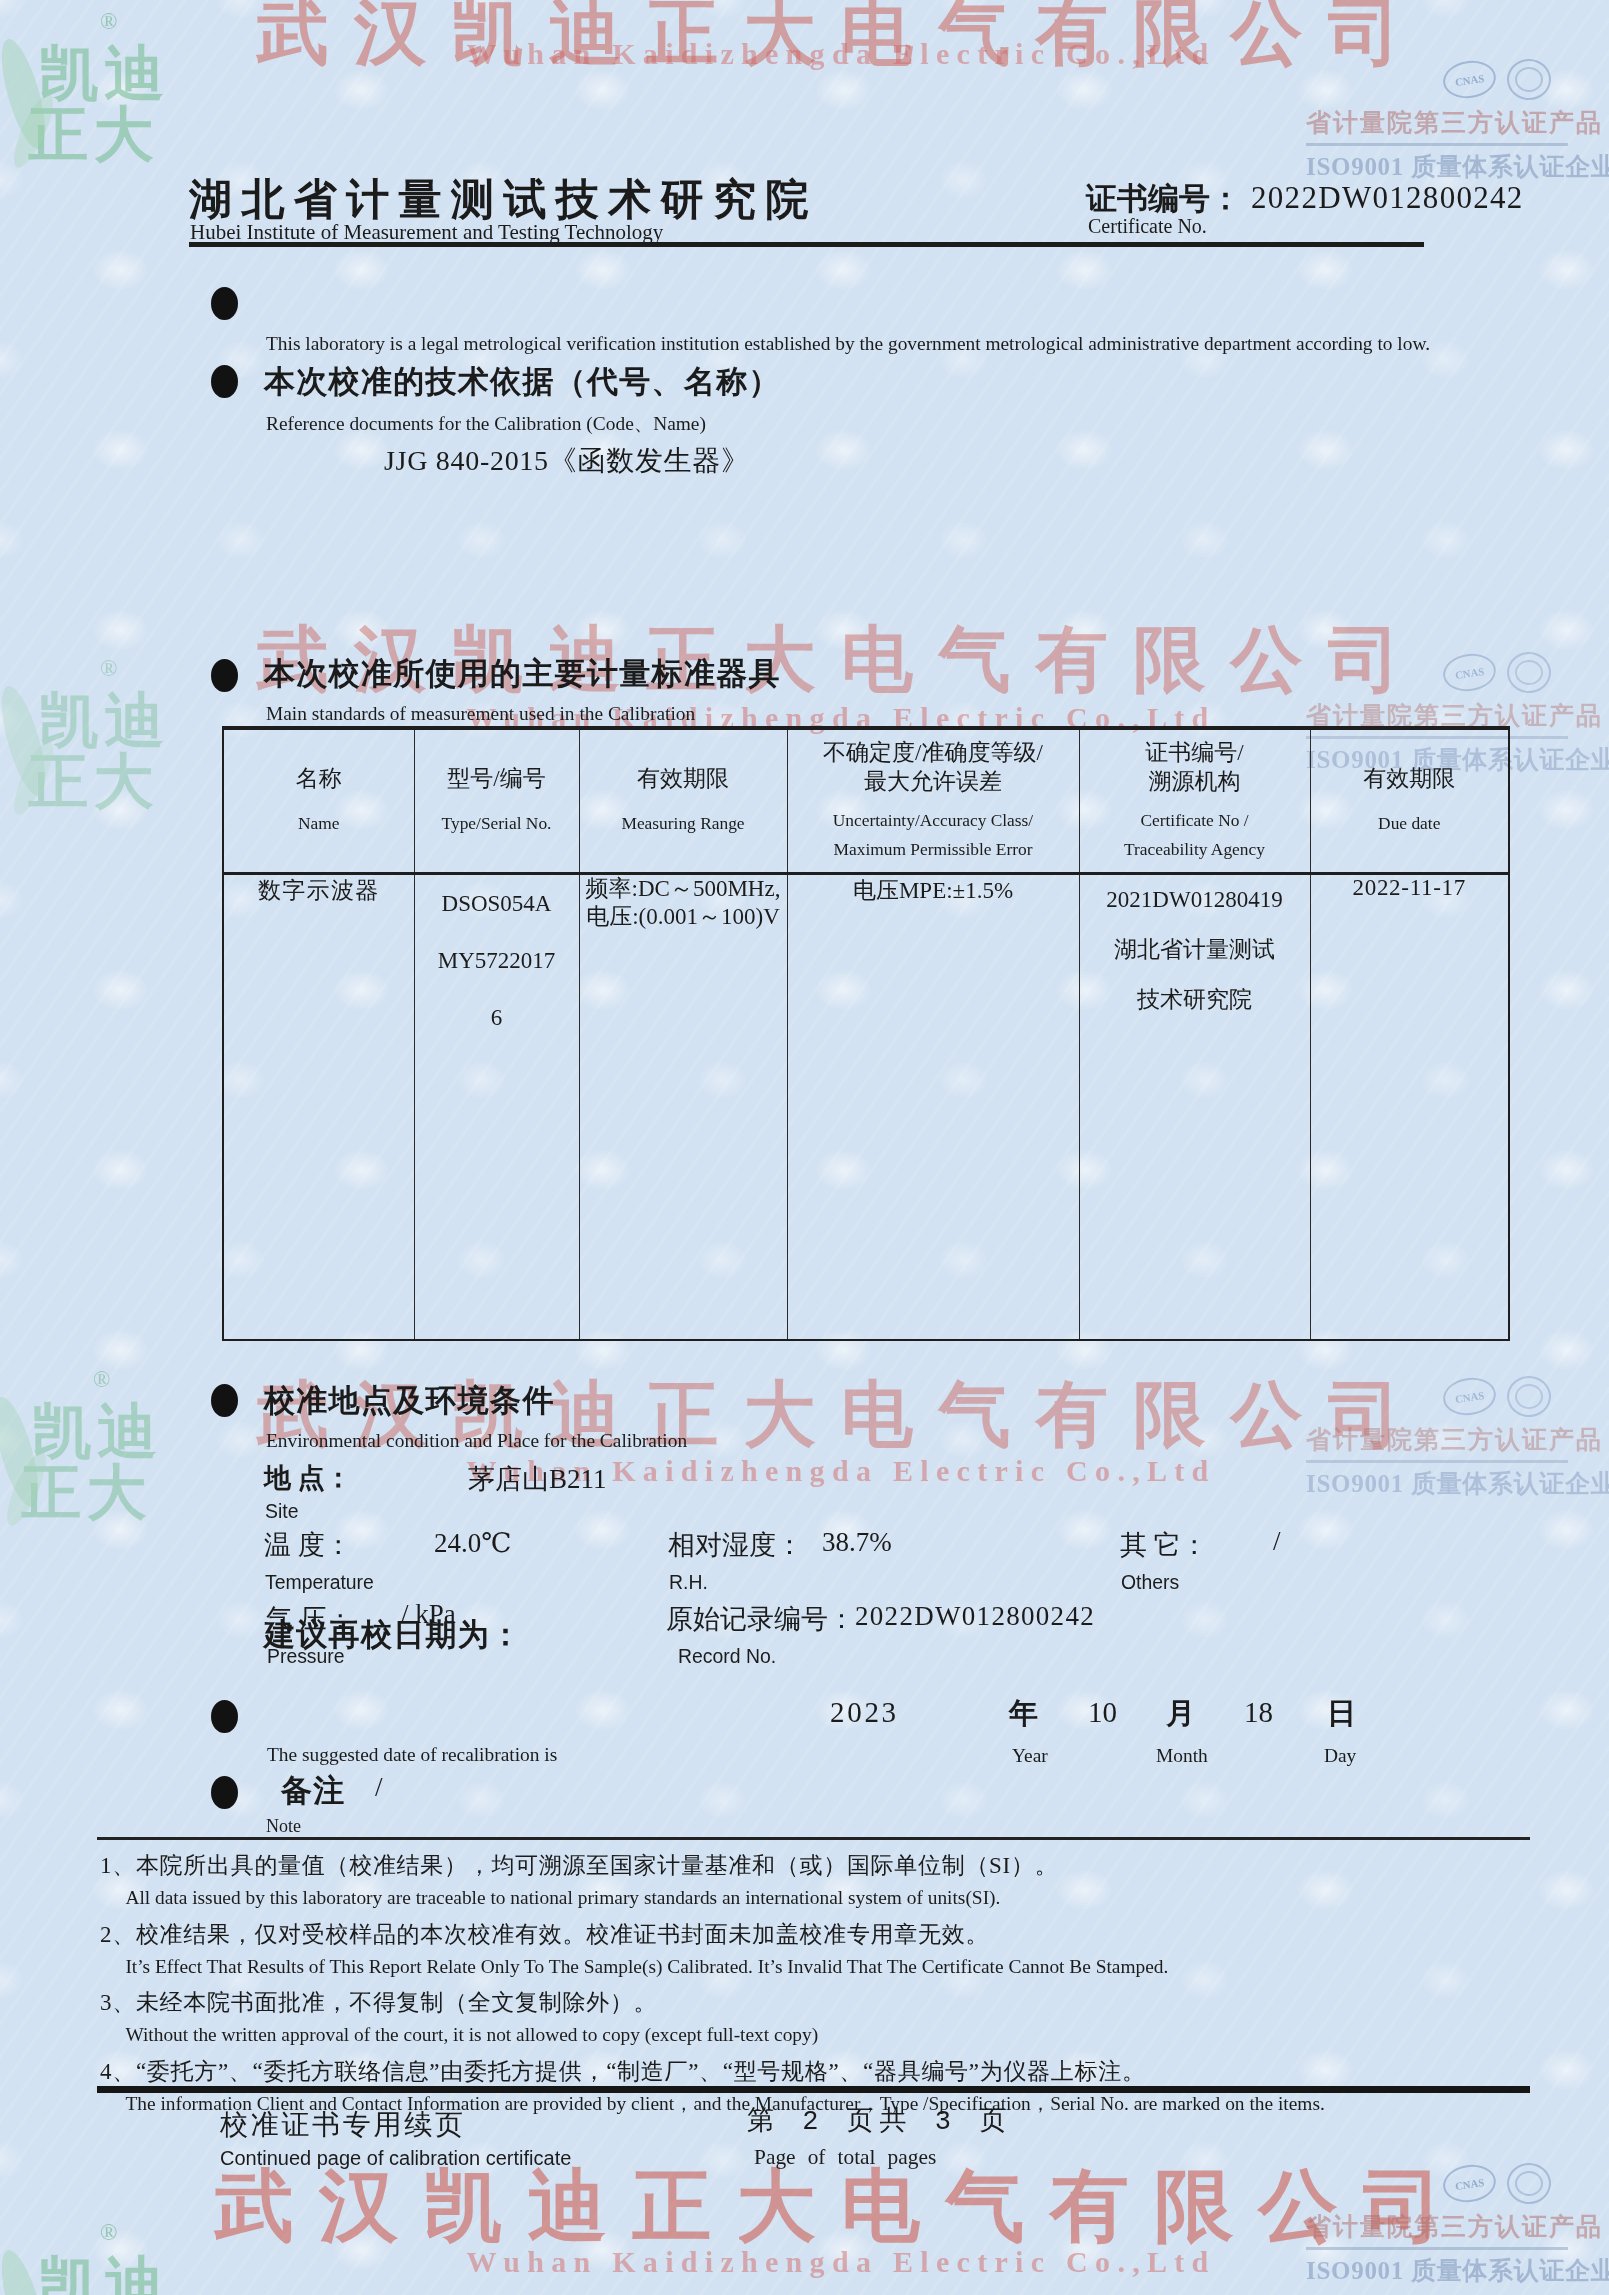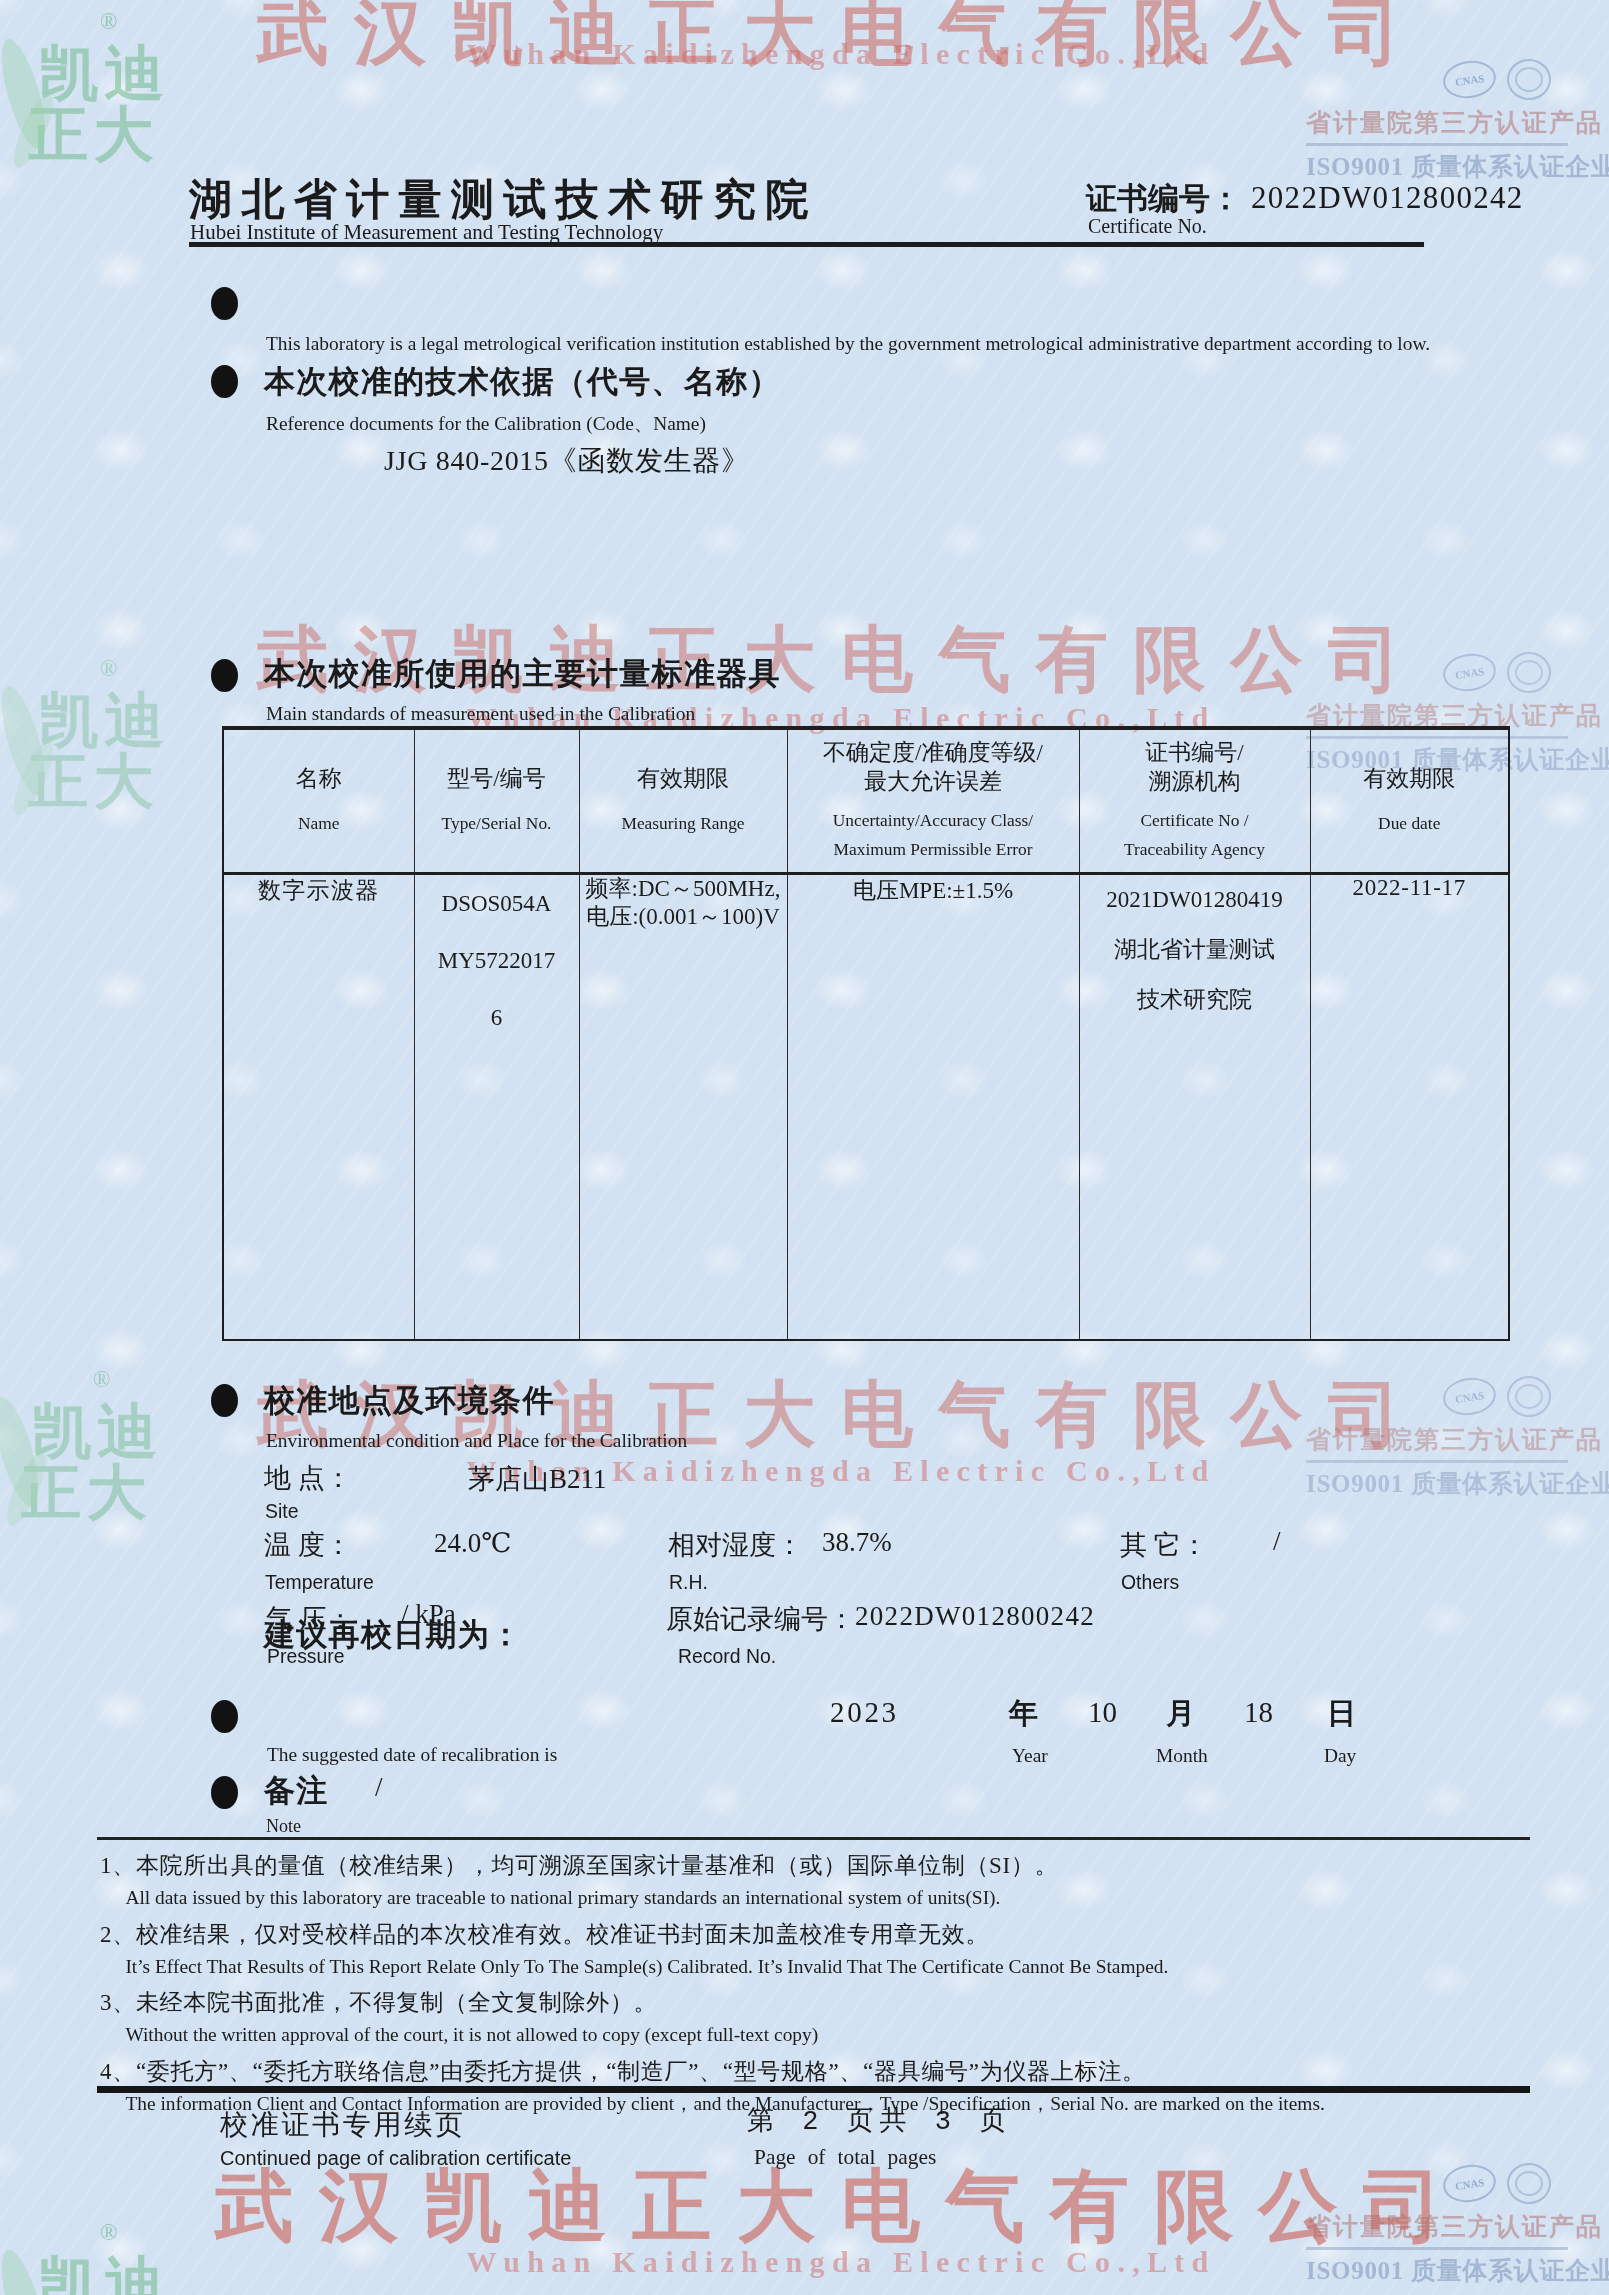--- a/index.html
+++ b/index.html
@@ -279,21 +279,21 @@
 技术研究院</td>
         <td class="cell c-due">2022-11-17</td>
       </tr>
     </tbody>
       </table>
 
     <div class="abs bullet" style="left:211px;top:1384px;"></div>
     <div class="abs h-cn" style="left:264px;top:1380px;">校准地点及环境条件</div>
     <div class="abs h-en" style="left:266px;top:1430px;">Environmental condition and Place for the Calibration</div>
 
-    <div class="abs env-label" style="left:264px;top:1460px;">地  点：</div>
+    <div class="abs env-label" style="left:264px;top:1460px;font-weight:bold;">地  点：</div>
     <div class="abs env-val" style="left:468px;top:1461px;">茅店山B211</div>
     <div class="abs env-en" style="left:265px;top:1500px;">Site</div>
 
     <div class="abs env-label" style="left:264px;top:1527px;">温  度：</div>
     <div class="abs env-val" style="left:434px;top:1527px;">24.0℃</div>
     <div class="abs env-en" style="left:265px;top:1571px;">Temperature</div>
 
     <div class="abs env-label" style="left:668px;top:1527px;">相对湿度：</div>
     <div class="abs env-val" style="left:822px;top:1527px;">38.7%</div>
     <div class="abs env-en" style="left:669px;top:1571px;">R.H.</div>
@@ -318,21 +318,21 @@
     <div class="abs date-cn" style="left:1009px;top:1694px;">年</div>
     <div class="abs date-num" style="left:1088px;top:1696px;">10</div>
     <div class="abs date-cn" style="left:1166px;top:1694px;">月</div>
     <div class="abs date-num" style="left:1244px;top:1696px;">18</div>
     <div class="abs date-cn" style="left:1327px;top:1694px;">日</div>
     <div class="abs date-en" style="left:1012px;top:1745px;">Year</div>
     <div class="abs date-en" style="left:1156px;top:1745px;">Month</div>
     <div class="abs date-en" style="left:1324px;top:1745px;">Day</div>
 
     <div class="abs bullet" style="left:211px;top:1776px;"></div>
-    <div class="abs h-cn" style="left:264px;top:1770px;text-align:right;">备注</div>
+    <div class="abs h-cn" style="left:281px;top:1770px;text-align:right;">备注</div>
     <div class="abs note-slash" style="left:375px;top:1772px;">/</div>
     <div class="abs h-en" style="left:266px;top:1816px;font-size:18px;">Note</div>
 
     <div class="abs rule-notes" style="left:97px;top:1837px;width:1433px;"></div>
 
     <div class="abs notes" style="left:100px;top:1851px;">
       <div class="note-cn">1、本院所出具的量值（校准结果），均可溯源至国家计量基准和（或）国际单位制（SI）。</div>
       <div class="note-en">All data issued by this laboratory are traceable to national primary standards an international system of units(SI).</div>
       <div class="note-cn">2、校准结果，仅对受校样品的本次校准有效。校准证书封面未加盖校准专用章无效。</div>
       <div class="note-en">It’s Effect That Results of This Report Relate Only To The Sample(s) Calibrated. It’s Invalid That The Certificate Cannot Be Stamped.</div>

